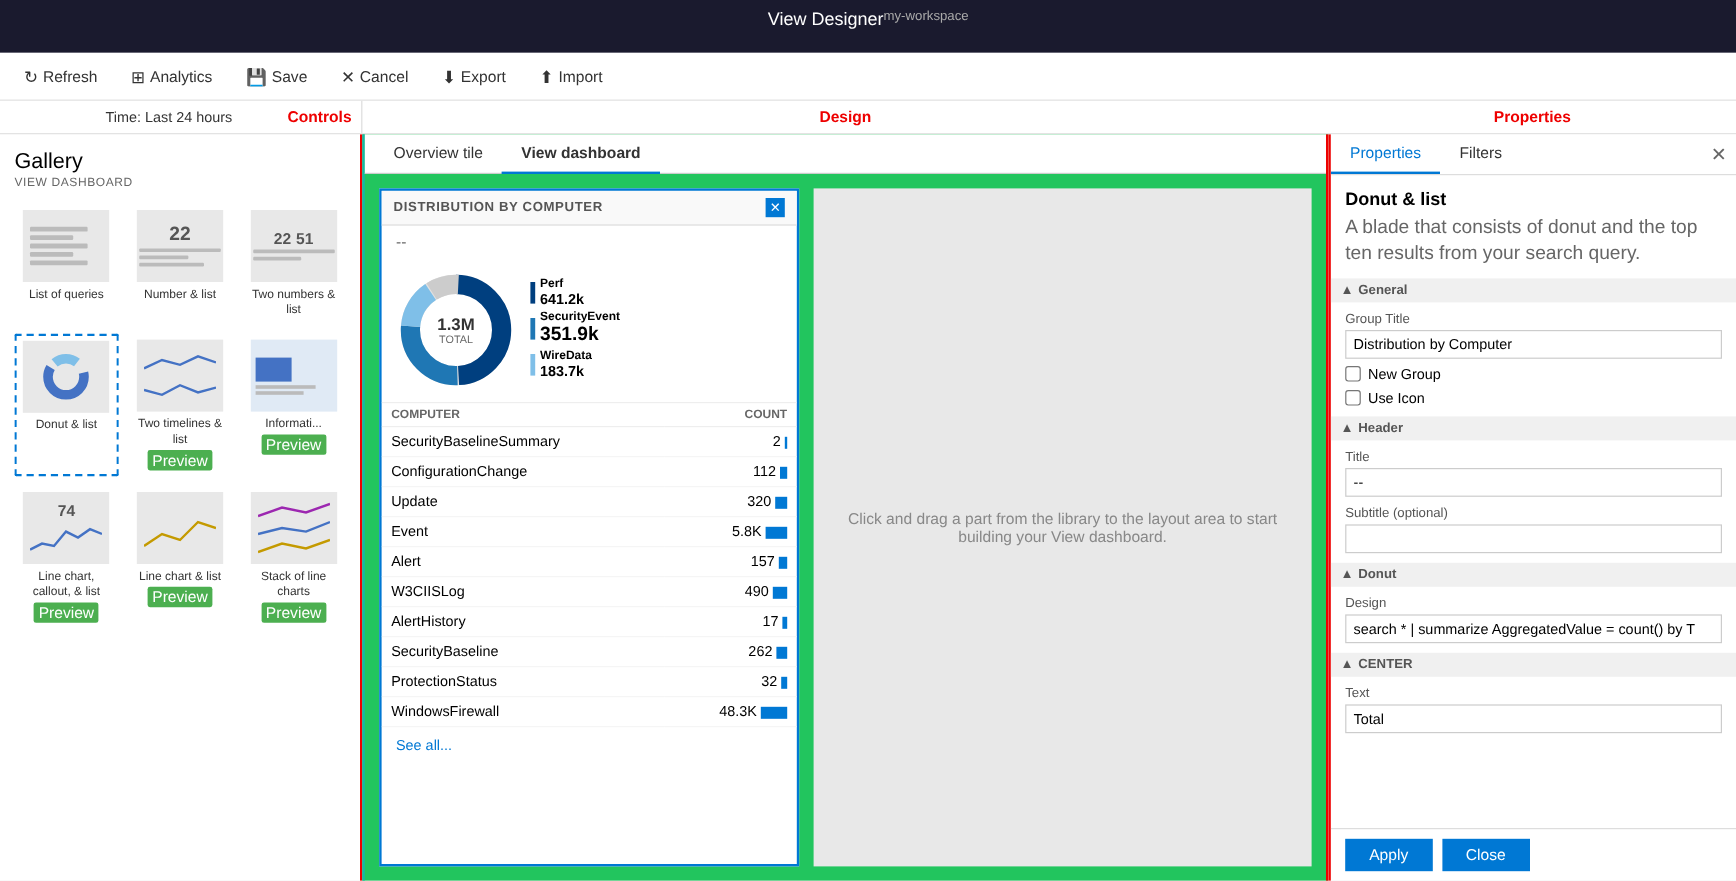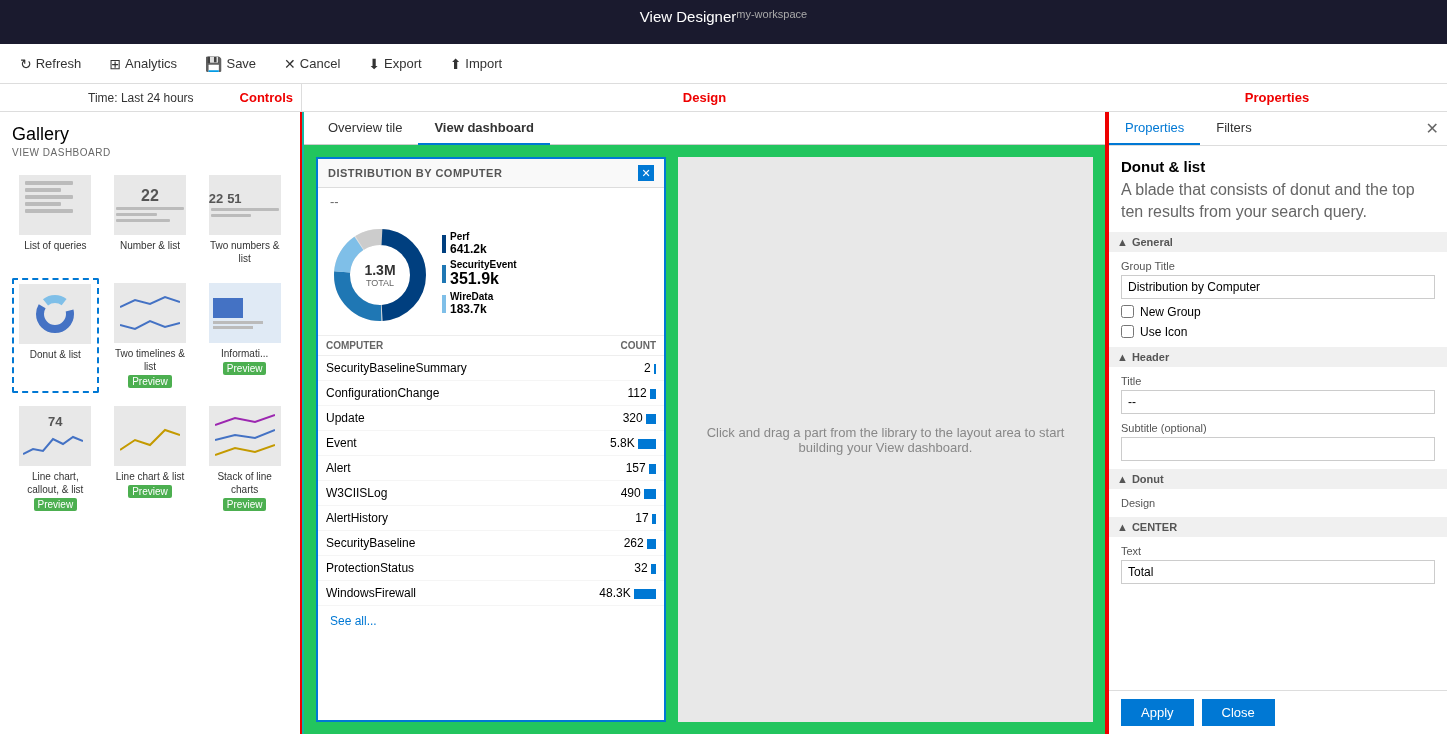--- a/index.html
+++ b/index.html
@@ -63,29 +63,29 @@
       padding: 4px;
       border: 1px solid transparent;
       border-radius: 2px;
       text-align: center;
     }
     .gallery-item.selected { border: 2px dashed #0078d4; }
     .gallery-item-thumb {
       width: 72px; height: 60px;
       background: #e8e8e8;
       margin: 0 auto 4px;
-      display: flex; justify-content: center;
+      display: flex; align-items: center; justify-content: center;
       position: relative; overflow: hidden;
     }
     .gallery-item-label { font-size: 10px; color: #333; line-height: 1.3; }
     .preview-badge {
       display: inline-block;
       background: #4caf50;
       color: white;
-      font-size: 10px;
+      font-size: 13px;
       padding: 1px 4px;
       border-radius: 2px;
       margin-top: 2px;
     }
 
     
     .thumb-lines { display: flex; flex-direction: column; gap: 3px; padding: 6px; width: 100%; }
     .thumb-line { height: 4px; background: #bbb; border-radius: 1px; }
     .thumb-line.short { width: 60%; }
     .thumb-line.medium { width: 80%; }
@@ -644,20 +644,21 @@
 
       <div class="field-label">Subtitle (optional)</div>
       <input class="field-input" type="text" value="" style="">
 
       <div class="section-header">
         <span>▲</span>
         <span>Donut</span>
       </div>
 
       <div class="field-label">Design</div>
+      <input class="field-input" type="text" value="search * | summarize AggregatedValue = count() by T" style="">
 
       <div class="section-header">
         <span>▲</span>
         <span>CENTER</span>
       </div>
 
       <div class="field-label">Text</div>
       <input class="field-input" type="text" value="Total" style="">
     </div>
 

